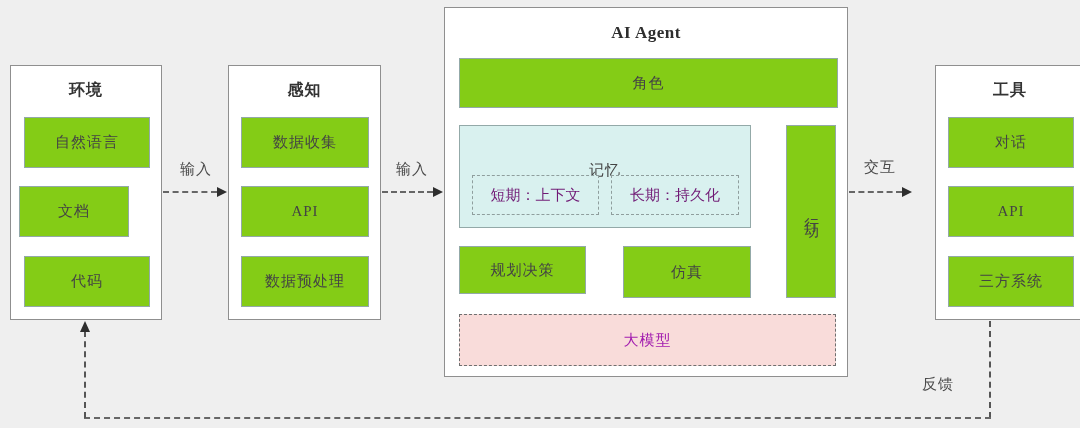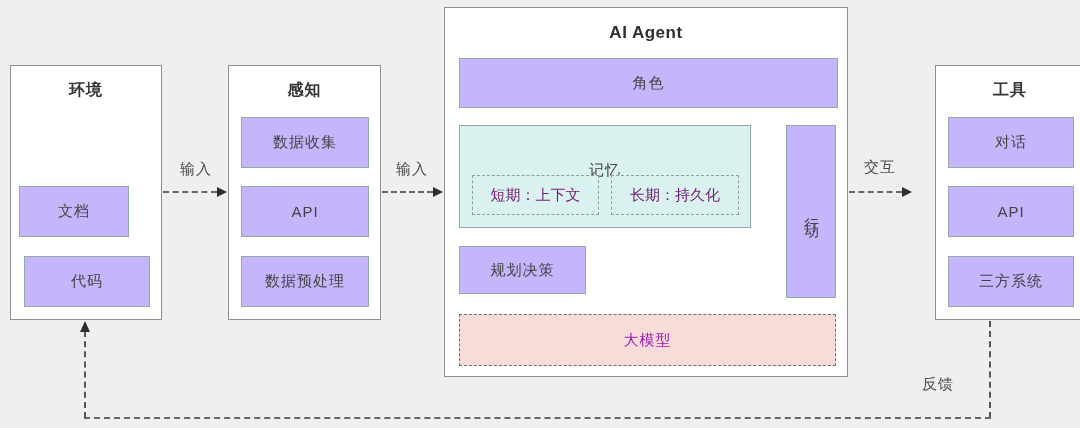--- a/index.html
+++ b/index.html
@@ -12,32 +12,33 @@
     width: 1080px;
     height: 428px;
     background: #efefef;
     overflow: hidden;
     color: #3a3a3a;
   }
   .outer-box {
     position: absolute;
     background: #ffffff;
     border: 1px solid #8f8f8f;
+    font-family: Liberation Serif, serif;
   }
   .box-title {
     text-align: center;
     font-weight: bold;
     font-size: 16px;
     color: #333;
     padding-top: 14px;
     letter-spacing: 1px;
   }
   .cell {
     position: absolute;
-    background: #c4b5fd;
+    background: #84cc16;
     border: 1px solid #93a9a8;
     display: flex;
     align-items: center;
     justify-content: center;
     font-size: 15px;
     color: #444;
     letter-spacing: 1px;
   }
   .dashed-cell {
     position: absolute;
@@ -118,20 +119,21 @@
     letter-spacing: 1px;
   }
 </style>
 </head>
 <body>
 
 <div id="canvas">
 
   <div class="outer-box" style="left:10px; top:65px; width:152px; height:255px;">
     <div class="box-title">环境</div>
+    <div class="cell" style="left:13px; top:51px; width:126px; height:51px;">自然语言</div>
     <div class="cell" style="left:8px; top:120px; width:110px; height:51px;">文档</div>
     <div class="cell" style="left:13px; top:190px; width:126px; height:51px;">代码</div>
   </div>
 
   <div class="outer-box" style="left:228px; top:65px; width:153px; height:255px;">
     <div class="box-title">感知</div>
     <div class="cell" style="left:12px; top:51px; width:128px; height:51px;">数据收集</div>
     <div class="cell" style="left:12px; top:120px; width:128px; height:51px;">API</div>
     <div class="cell" style="left:12px; top:190px; width:128px; height:51px;">数据预处理</div>
   </div>
@@ -145,20 +147,21 @@
       <div class="memory-title">记忆</div>
       <div class="dashed-cell" style="left:12px; top:49px; width:127px; height:40px;">短期：上下文</div>
       <div class="dashed-cell" style="left:151px; top:49px; width:128px; height:40px;">长期：持久化</div>
     </div>
 
     <div class="cell" style="left:341px; top:117px; width:50px; height:173px;">
       <span class="vertical-label">行动</span>
     </div>
 
     <div class="cell" style="left:14px; top:238px; width:127px; height:48px;">规划决策</div>
+    <div class="cell" style="left:178px; top:238px; width:128px; height:52px;">仿真</div>
 
     <div class="pink-cell" style="left:14px; top:306px; width:377px; height:52px;">大模型</div>
   </div>
 
   <div class="outer-box" style="left:913px; top:65px; width:150px; height:255px;margin-left:22px;">
     <div class="box-title">工具</div>
     <div class="cell" style="left:12px; top:51px; width:126px; height:51px;">对话</div>
     <div class="cell" style="left:12px; top:120px; width:126px; height:51px;">API</div>
     <div class="cell" style="left:12px; top:190px; width:126px; height:51px;">三方系统</div>
   </div>

